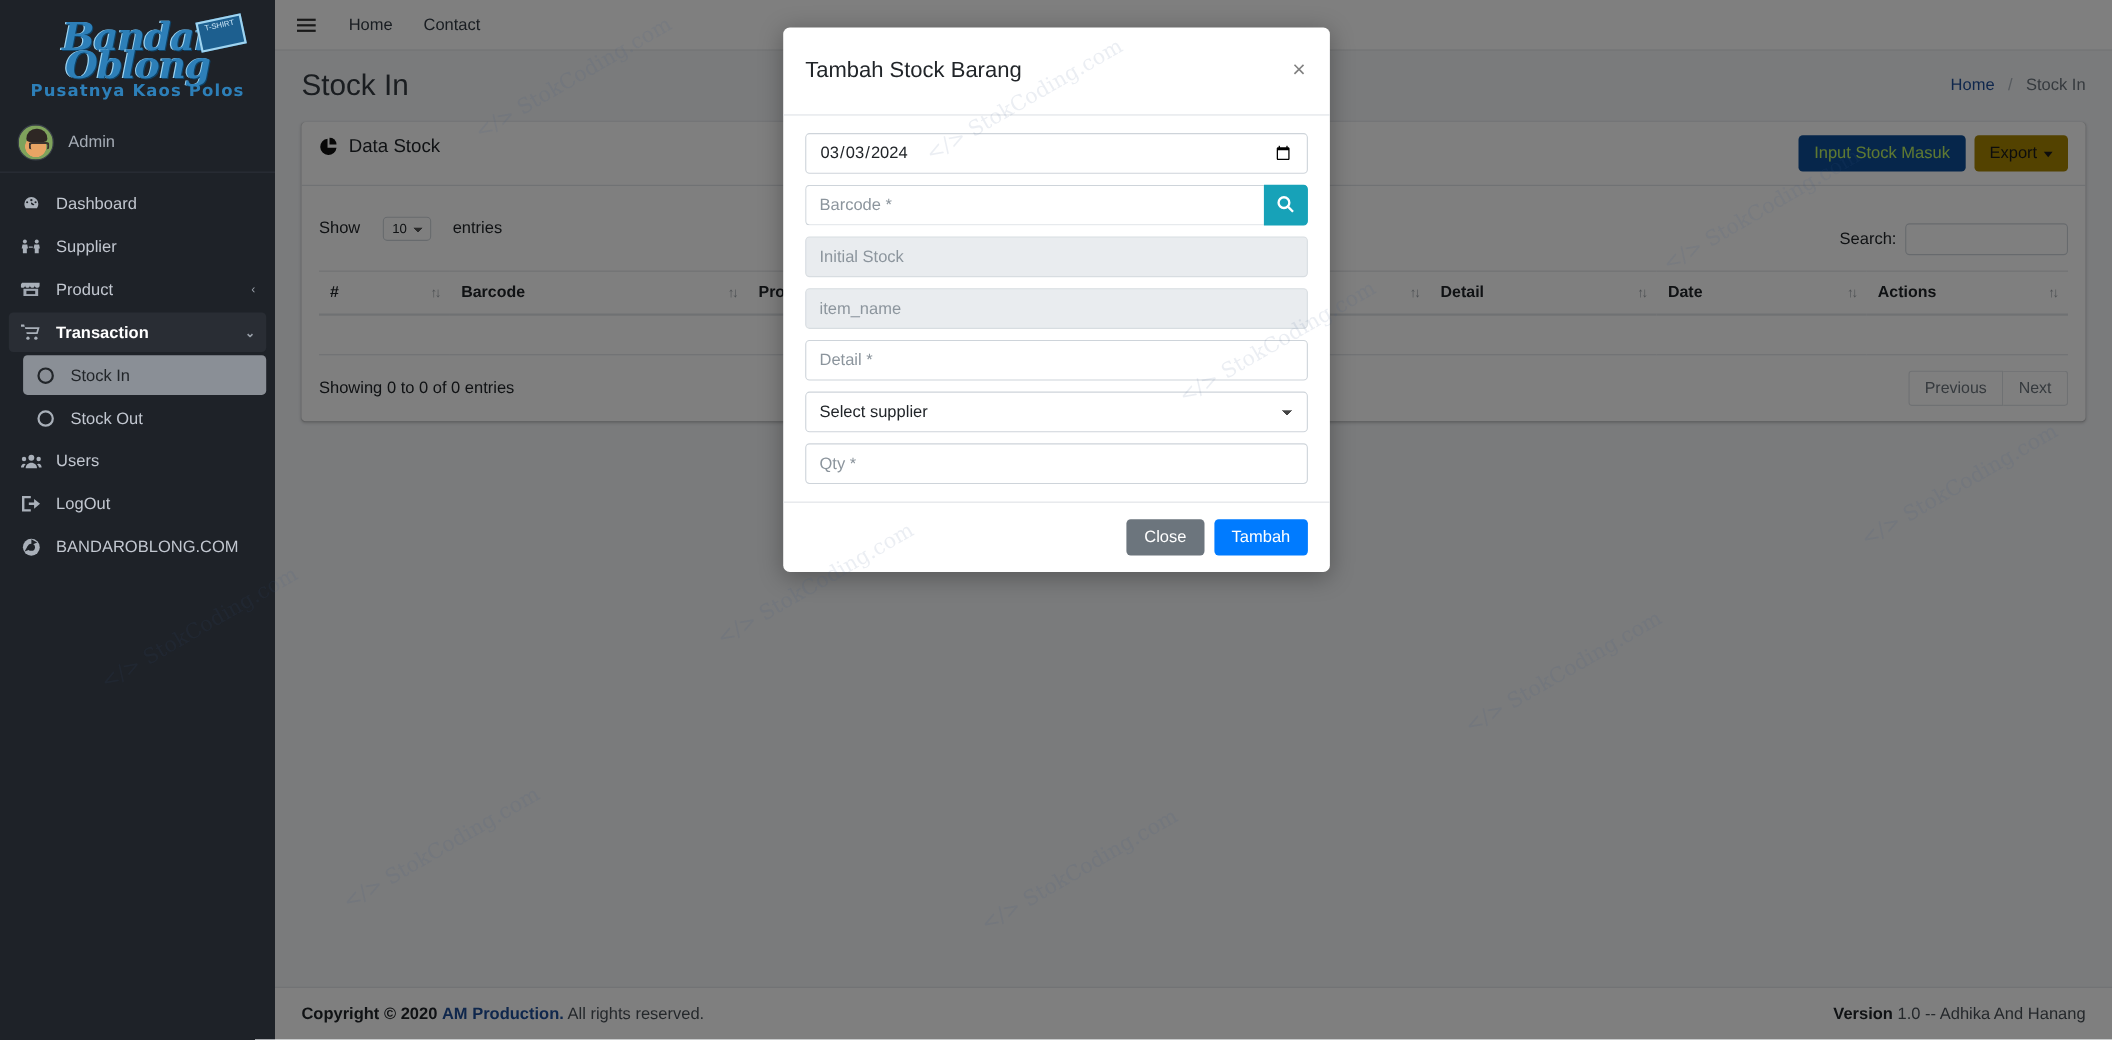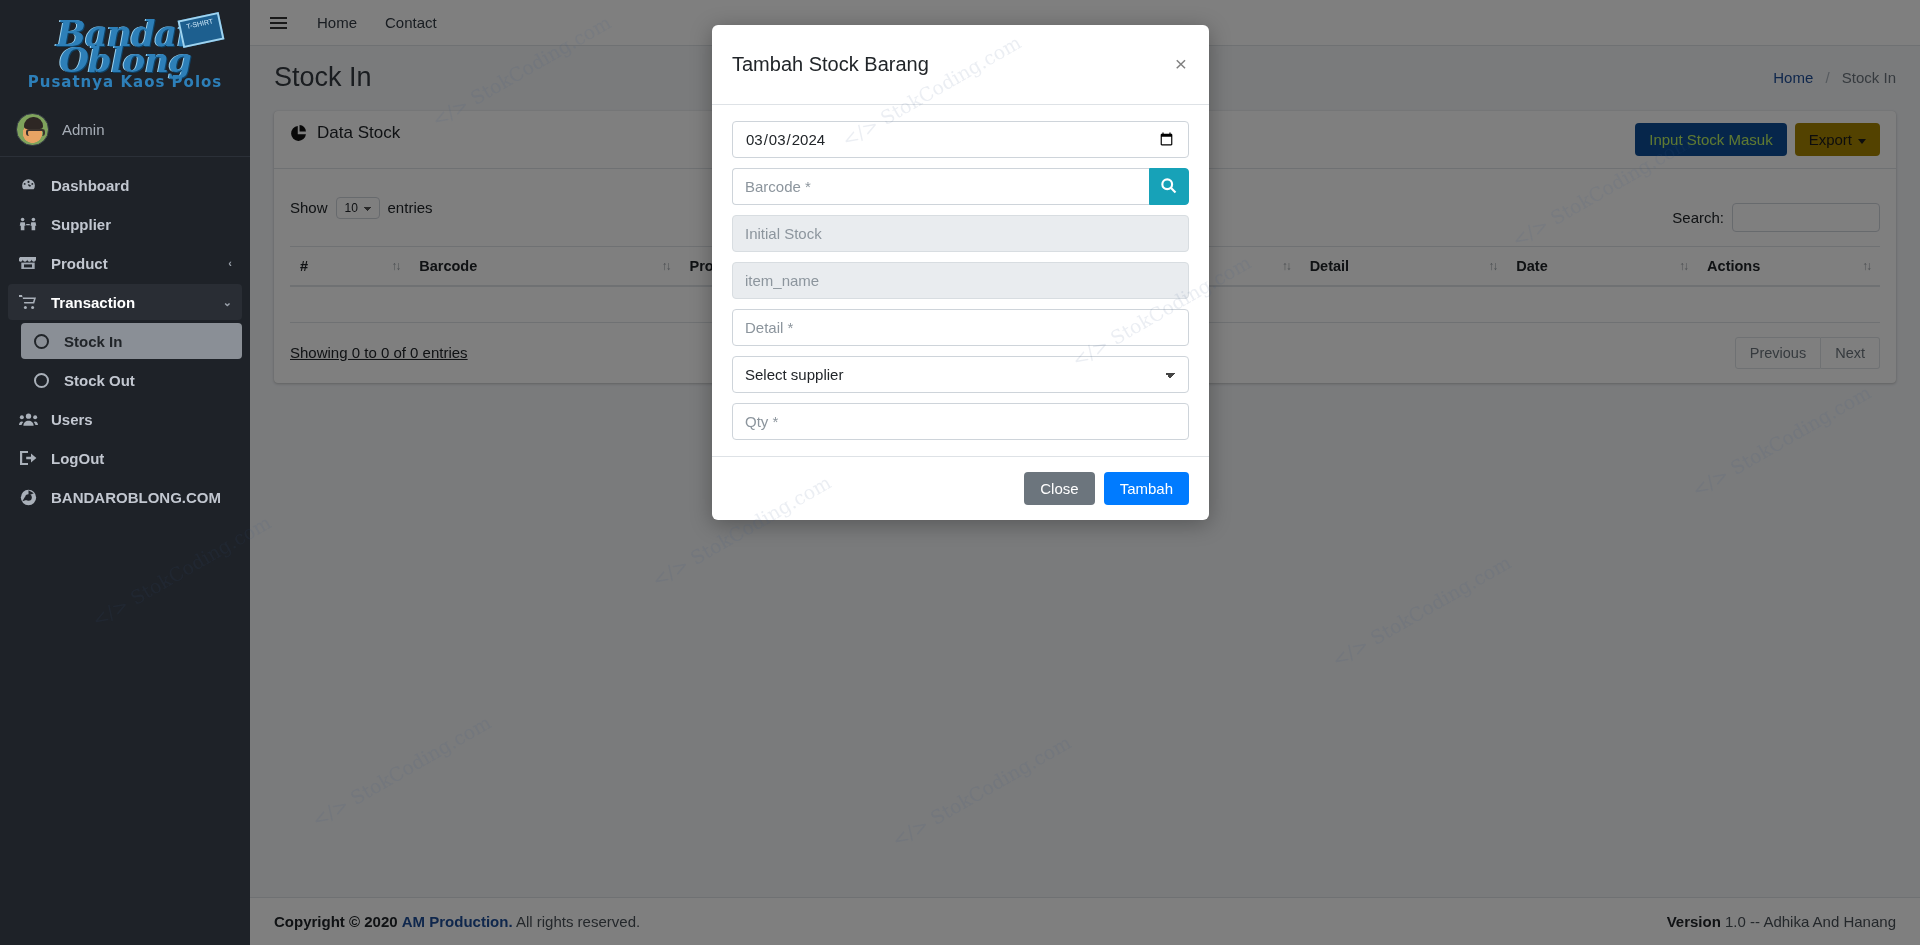--- a/index.html
+++ b/index.html
@@ -68,21 +68,20 @@
     border-radius: 3px;
   }
   .user-name { color: #a6adb6; font-size: 15px; }
 
   .nav { padding: 10px 8px 0 8px; }
   .nav-item {
     display: flex; align-items: center; gap: 13px;
     height: 36px; padding: 0 10px; margin-bottom: 0;
     color: #c2c7d0; font-size: 15px; border-radius: 4px; cursor: pointer;
     position: relative;
-    font-weight: bold;
   }
   .nav-item .ico {
     width: 20px; text-align: center; color: #a9b0b9; flex: 0 0 20px;
     display: inline-flex; align-items: center; justify-content: center;
   }
   .nav-item.active-parent { background: #292d34; color: #fff; font-weight: bold; }
   .nav-item.active { background: #8a8f96; color: #212529; }
   .nav-item.active .ico { color: #212529; }
   .nav-item .arrow { margin-left: auto; font-size: 11px; color: #9aa1aa; }
   .nav-sub { padding-left: 13px; }
@@ -126,21 +125,21 @@
   .header-btns { display: flex; gap: 8px; }
   .btn { border: none; border-radius: 4px; font-size: 15px; padding: 8px 14px; cursor: pointer;
          font-family: inherit; }
   .btn-primary { background: #0d4d96; color: #bef264; margin-left: 20px; }
   .btn-warning { background: #a68400; color: #1a1a1a; }
   .caret { display: inline-block; margin-left: 6px; border-left: 4px solid transparent;
            border-right: 4px solid transparent; border-top: 5px solid currentColor; vertical-align: middle; }
 
   .card-body { padding: 14px 16px 14px 16px; }
   .table-controls { display: flex; align-items: center; justify-content: space-between; margin-bottom: 14px; }
-  .show-entries { display: flex; align-items: center; gap: 8px; font-size: 15px; color: #212529; }
+  .show-entries { display: flex; align-items: center; gap: 20px; font-size: 15px; color: #212529; }
   .len-select {
     font-size: 12px; padding: 3px 20px 3px 8px; border: 1px solid #ced4da; border-radius: 4px;
     background: #fff; font-family: inherit; color: #212529; appearance: none;
     background-image: linear-gradient(45deg, transparent 50%, #555 50%), linear-gradient(135deg, #555 50%, transparent 50%);
     background-position: calc(100% - 11px) 9px, calc(100% - 7px) 9px;
     background-size: 4px 4px, 4px 4px; background-repeat: no-repeat; cursor: pointer;
   }
   .search-box { display: flex; align-items: center; gap: 8px; font-size: 15px; color: #212529; margin-top: 20px; }
   .search-input { width: 148px; height: 29px; border: 1px solid #ced4da; border-radius: 4px;
                   padding: 2px 8px; font-family: inherit; font-size: 14px; }
@@ -149,21 +148,21 @@
   table.dt th {
     text-align: left; font-size: 14.5px; color: #212529; font-weight: bold;
     padding: 11px 10px; border-top: 1px solid #dee2e6; border-bottom: 2px solid #dee2e6;
     white-space: nowrap; position: relative; cursor: pointer; vertical-align: middle;
   }
   table.dt th .sortico {
     position: absolute; right: 10px; top: 50%; transform: translateY(-50%);
     color: #9aa0a6; font-size: 12px; letter-spacing: -2px;
   }
   table.dt tbody td { border-bottom: 1px solid #dee2e6; height: 36px; }
-  .dt-info { font-size: 15px; color: #212529; text-decoration: underline; }
+  .dt-info { font-size: 15px; color: #212529; }
   .dt-foot { display: flex; align-items: center; justify-content: space-between; margin-top: 14px; }
   .pagination { display: flex; }
   .page-btn { border: 1px solid #dee2e6; background: #fff; color: #6c757d;
               padding: 7px 14px; font-size: 14.5px; cursor: pointer; font-family: inherit; }
   .page-btn:first-child { border-radius: 3px 0 0 3px; }
   .page-btn:last-child { border-radius: 0 3px 3px 0; border-left: none; }
 
   .footer {
     margin-top: auto; height: 48px; background: #fff; border-top: 1px solid #dee2e6;
     display: flex; align-items: center; justify-content: space-between;

